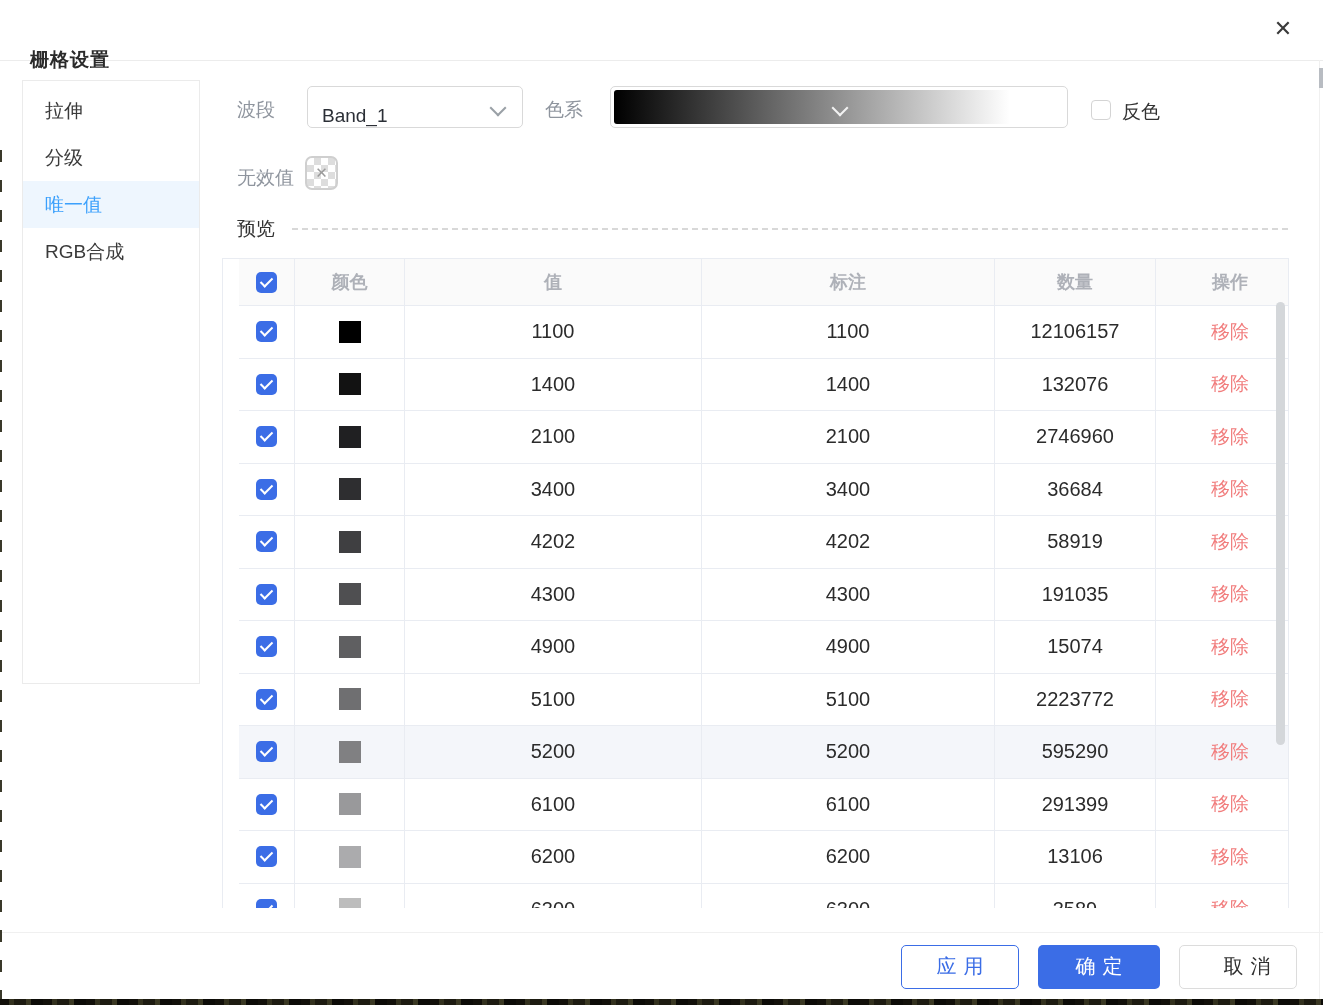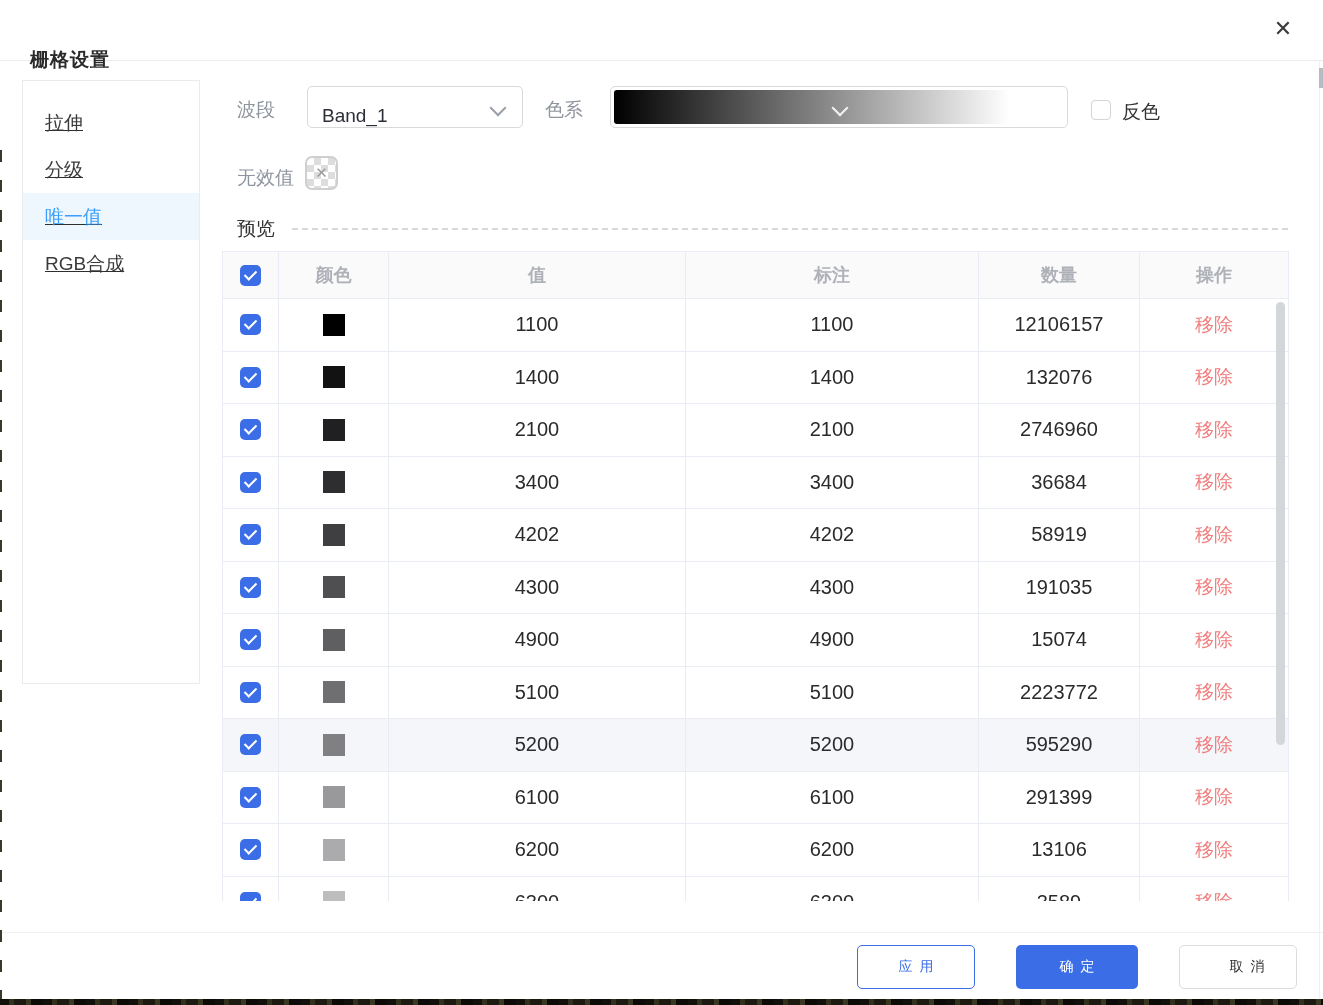--- a/index.html
+++ b/index.html
@@ -8,21 +8,21 @@
     background:#ffffff;
     font-family:"Liberation Sans","DejaVu Sans",sans-serif;
     color:#2e2e2e;
   }
   
   .titlebar{position:absolute;left:0;top:0;width:100%;height:60px;border-bottom:1px solid #ececec;background:#fff;}
   .title{position:absolute;left:30px;top:19px;font-size:19px;font-weight:bold;color:#2a2a2a;letter-spacing:1px;margin-top:28px;}
   .close{position:absolute;right:26px;top:15px;width:28px;height:28px;font-size:22px;color:#3a3a3a;
          display:flex;align-items:center;justify-content:center;cursor:pointer;}
   
-  .sidebar{position:absolute;left:22px;top:80px;width:178px;height:604px;border:1px solid #ebebeb;background:#fff;box-sizing:border-box;padding-top:18px;text-decoration:underline;}
+  .sidebar{position:absolute;left:22px;top:80px;width:178px;height:604px;border:1px solid #ebebeb;background:#fff;box-sizing:border-box;padding-top:6px;}
   .side-item{height:47px;line-height:47px;padding-left:22px;font-size:19px;color:#3a3a3a;cursor:pointer;}
   .side-item.selected{color:#3ba0fc;background:#eef6fe;}
   
   .lbl{position:absolute;font-size:19px;color:#8f959e;}
   .select-box{position:absolute;left:307px;top:86px;width:216px;height:42px;border:1px solid #d9d9d9;border-radius:5px;
               box-sizing:border-box;background:#fff;display:flex;align-items:flex-end;cursor:pointer;}
   .select-box .sel-text{margin-left:14px;font-size:19px;color:#2b2f36;}
   .chev{width:10px;height:10px;border-right:2px solid #9aa0a6;border-bottom:2px solid #9aa0a6;transform:rotate(45deg);margin-top:-5px;}
   .select-box .chev{position:absolute;right:18px;top:50%;}
   .grad-box{position:absolute;left:610px;top:86px;width:458px;height:42px;border:1px solid #d9d9d9;border-radius:5px;
@@ -35,39 +35,39 @@
   
   .nodata-icon{position:absolute;left:305px;top:156px;width:33px;height:34px;border:2px solid #cfcfcf;border-radius:7px;box-sizing:border-box;
      background-image:linear-gradient(45deg,#ddd 25%,transparent 25%,transparent 75%,#ddd 75%),
                       linear-gradient(45deg,#ddd 25%,#fff 25%,#fff 75%,#ddd 75%);
      background-size:14px 14px;background-position:0 0,7px 7px;
      display:flex;align-items:center;justify-content:center;font-size:15px;color:#9a9a9a;cursor:pointer;}
   
   .preview-lbl{position:absolute;left:237px;top:216px;font-size:19px;color:#333;}
   .dash-line{position:absolute;left:292px;top:228px;width:996px;border-top:2px dashed #d8d8d8;}
   
-  .table{position:absolute;left:222px;top:251px;width:1067px;height:650px;overflow:hidden;
-         border:1px solid #e9ecf2;border-bottom:none;box-sizing:border-box;background:#fff;}
+  .table{position:absolute;left:222px;top:258px;width:1067px;height:650px;overflow:hidden;
+         border:1px solid #e9ecf2;border-bottom:none;box-sizing:border-box;background:#fff;padding-left:16px;}
   .trow{display:grid;grid-template-columns:56px 110px 297px 293px 161px 148px;height:52.5px;}
   .trow.head{height:47px;background:#fafafa;}
   .trow.hl{background:#f4f6fa;}
   .tcell{display:flex;align-items:center;justify-content:center;border-right:1px solid #e9ecf2;border-bottom:1px solid #e9ecf2;
          font-size:20px;color:#2b2b2b;overflow:hidden;}
   .tcell:last-child{border-right:none;}
   .head .tcell{font-size:18px;color:#aeb1b8;font-weight:600;}
   .cb{width:21px;height:21px;border-radius:5px;background:#3b6de6;display:flex;align-items:center;justify-content:center;cursor:pointer;}
   .cb .tick{width:5px;height:10px;border-right:2.5px solid #fff;border-bottom:2.5px solid #fff;transform:rotate(45deg);margin-top:-3px;}
   .swatch{width:22px;height:22px;}
   .remove{color:#f17c7c;font-size:19px;cursor:pointer;}
   .scroll-thumb{position:absolute;left:1276px;top:302px;width:9px;height:443px;border-radius:5px;background:#d4d7da;}
   
   .footer{position:absolute;left:0;top:932px;width:100%;height:68px;border-top:1px solid #f0f0f0;background:#fff;
           display:flex;align-items:center;justify-content:flex-end;gap:19px;padding-right:26px;box-sizing:border-box;}
-  .btn{height:44px;min-width:118px;border-radius:5px;font-size:14px;letter-spacing:7px;text-indent:7px;
-       display:flex;align-items:center;justify-content:center;cursor:pointer;box-sizing:border-box;margin-left:22px;}
+  .btn{height:44px;min-width:118px;border-radius:5px;font-size:20px;letter-spacing:7px;text-indent:7px;
+       display:flex;align-items:center;justify-content:center;cursor:pointer;box-sizing:border-box;}
   .btn.apply{border:1.5px solid #3b6de6;color:#3b6de6;background:#fff;}
   .btn.ok{border:none;color:#fff;background:#3b6de6;min-width:122px;}
   .btn.cancel{border:1.5px solid #dcdcdc;color:#2e2e2e;background:#fff;padding-left:18px;}
   
   .bg-strip{position:absolute;left:0;bottom:0;width:100%;height:6px;
      background:repeating-linear-gradient(90deg,#12100a 0 9px,#33311e 9px 14px,#1d1b11 14px 26px,#3a3823 26px 31px,#0c0b07 31px 43px);}
   .edge-left{position:absolute;left:0;top:150px;width:2px;height:850px;
      background:repeating-linear-gradient(180deg,#3a392a 0 12px,#ffffff 12px 30px);}
   .edge-right-mark{position:absolute;right:0;top:68px;width:4px;height:20px;background:#b8bcc2;}
   .edge-right-line{position:absolute;right:3px;top:60px;width:1px;height:940px;background:#f0f0f0;}

